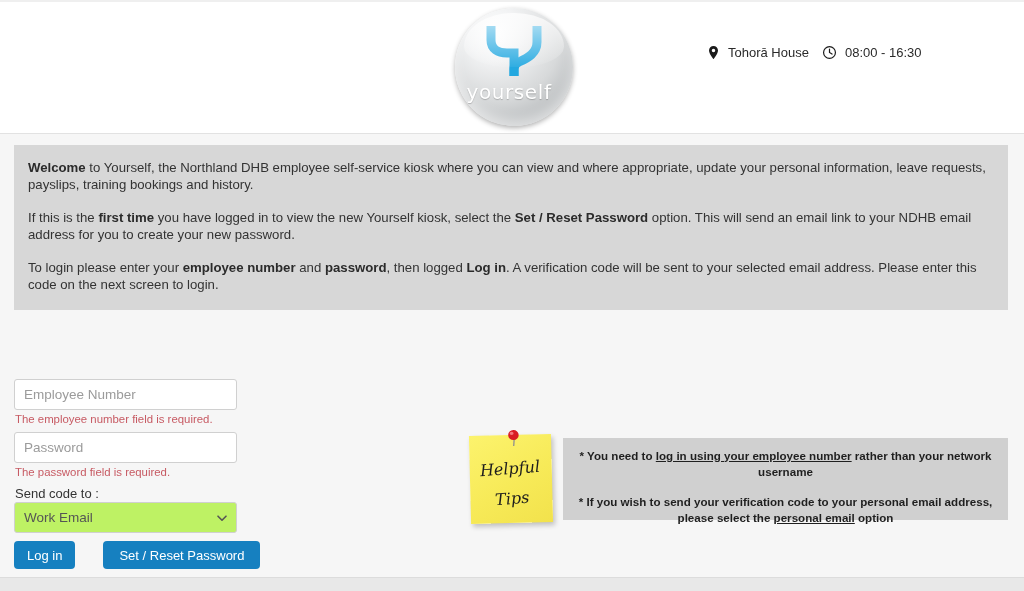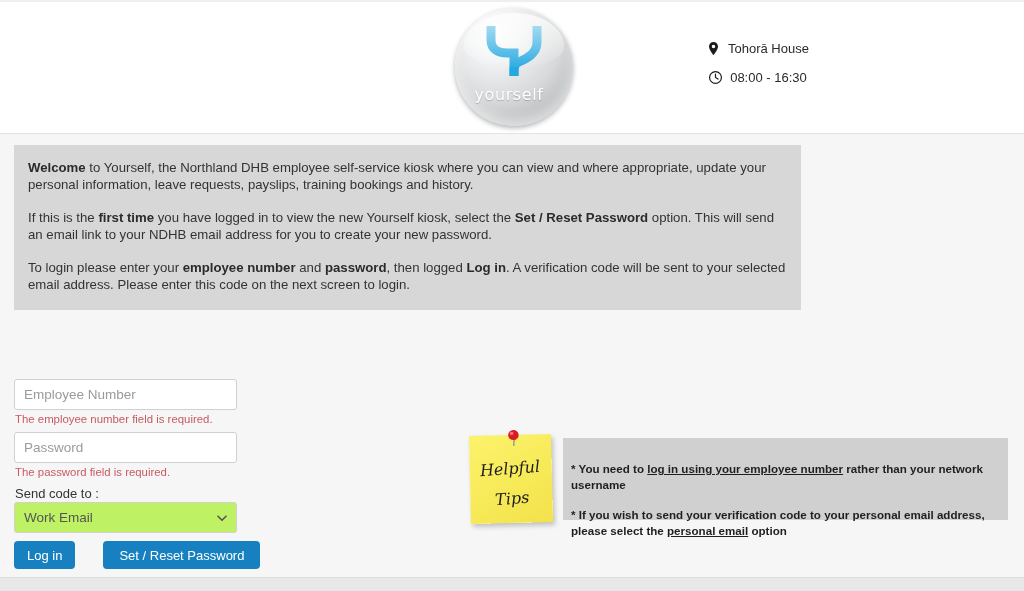--- a/index.html
+++ b/index.html
@@ -99,35 +99,34 @@
     width: 62px;
     height: 58px;
   }
   .logo-word {
     position: absolute;
     left: 0;
     right: 10px;
     bottom: 22px;
     text-align: center;
     color: #ffffff;
-    font-size: 16px;
+    font-size: 20px;
     letter-spacing: 0.6px;
     font-family: "DejaVu Sans", sans-serif;
     text-shadow: 0 1px 1px rgba(0,0,0,0.22);
   }
 
   .meta-block {
     position: absolute;
     left: 705px;
     top: 38px;
     display: flex;
     align-items: center;
     gap: 13px;
     height: 24px;
-    flex-direction: column;
   }
   .meta-item {
     display: flex;
     align-items: center;
     gap: 7px;
   }
   .meta-icon {
     width: 16px;
     height: 16px;
     display: inline-flex;
@@ -159,21 +158,21 @@
     height: 14px;
     background: #e8e8e8;
     border-top: 1px solid #dcdcdc;
   }
 
   
   .welcome {
     position: absolute;
     left: 14px;
     top: 11px;
-    width: 787px;
+    width: 994px;
     box-sizing: border-box;
     padding: 14px 14px 16px 14px;
     background: #d7d7d7;
     color: #333333;
     font-size: 13.2px;
     line-height: 1.32;
   }
   .welcome p {
     margin: 0 0 15px 0;
   }
@@ -302,26 +301,26 @@
     transform: rotate(-3deg);
   }
   .sticky-text span { display: block; }
   .tips-panel {
     position: absolute;
     left: 563px;
     top: 304px;
     width: 445px;
     height: 82px;
     box-sizing: border-box;
-    padding: 23px 8px;
+    padding: 10px 8px;
     background: #d0d0d0;
     color: #1f1f1f;
     font-size: 11.6px;
     font-weight: bold;
-    text-align: left;
+    text-align: center;
     line-height: 1.42;
   }
   .tips-panel p { margin: 0 0 13px 0; }
   .tips-panel p:last-child { margin-bottom: 0; }
   .tips-panel u { text-decoration: underline; }
 </style>
 </head>
 <body>
 
 <div class="page">

